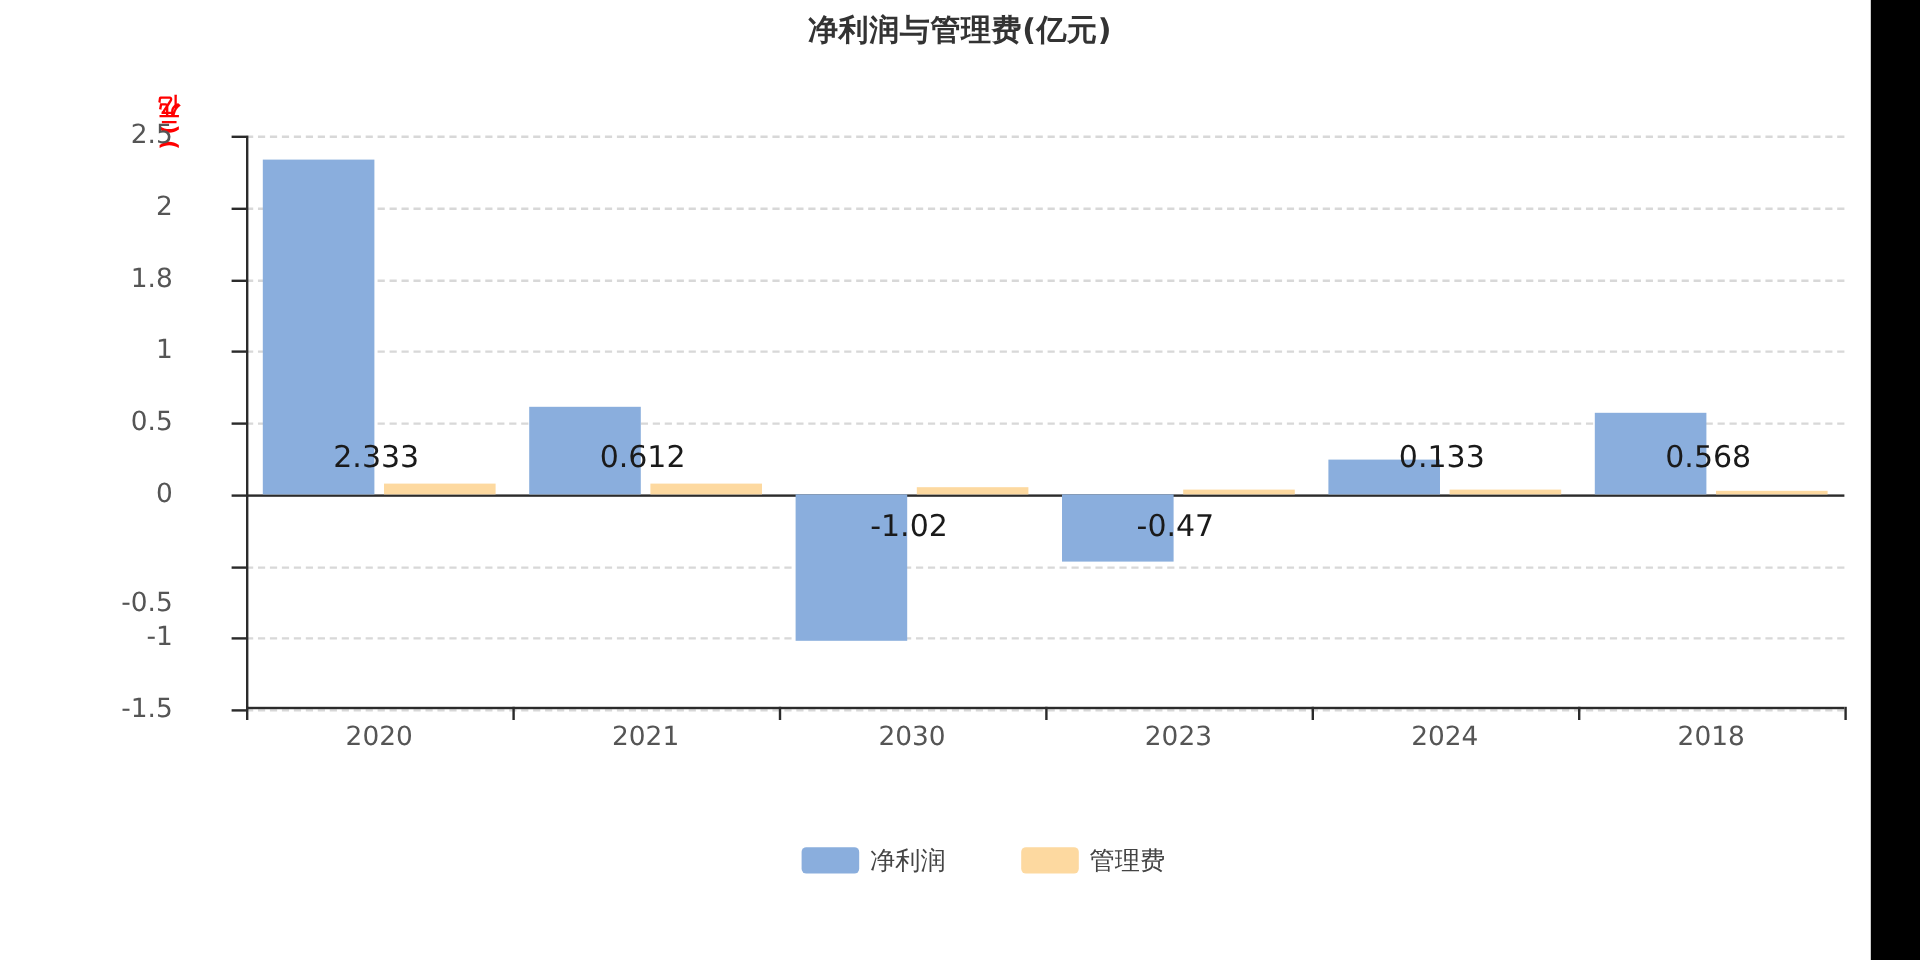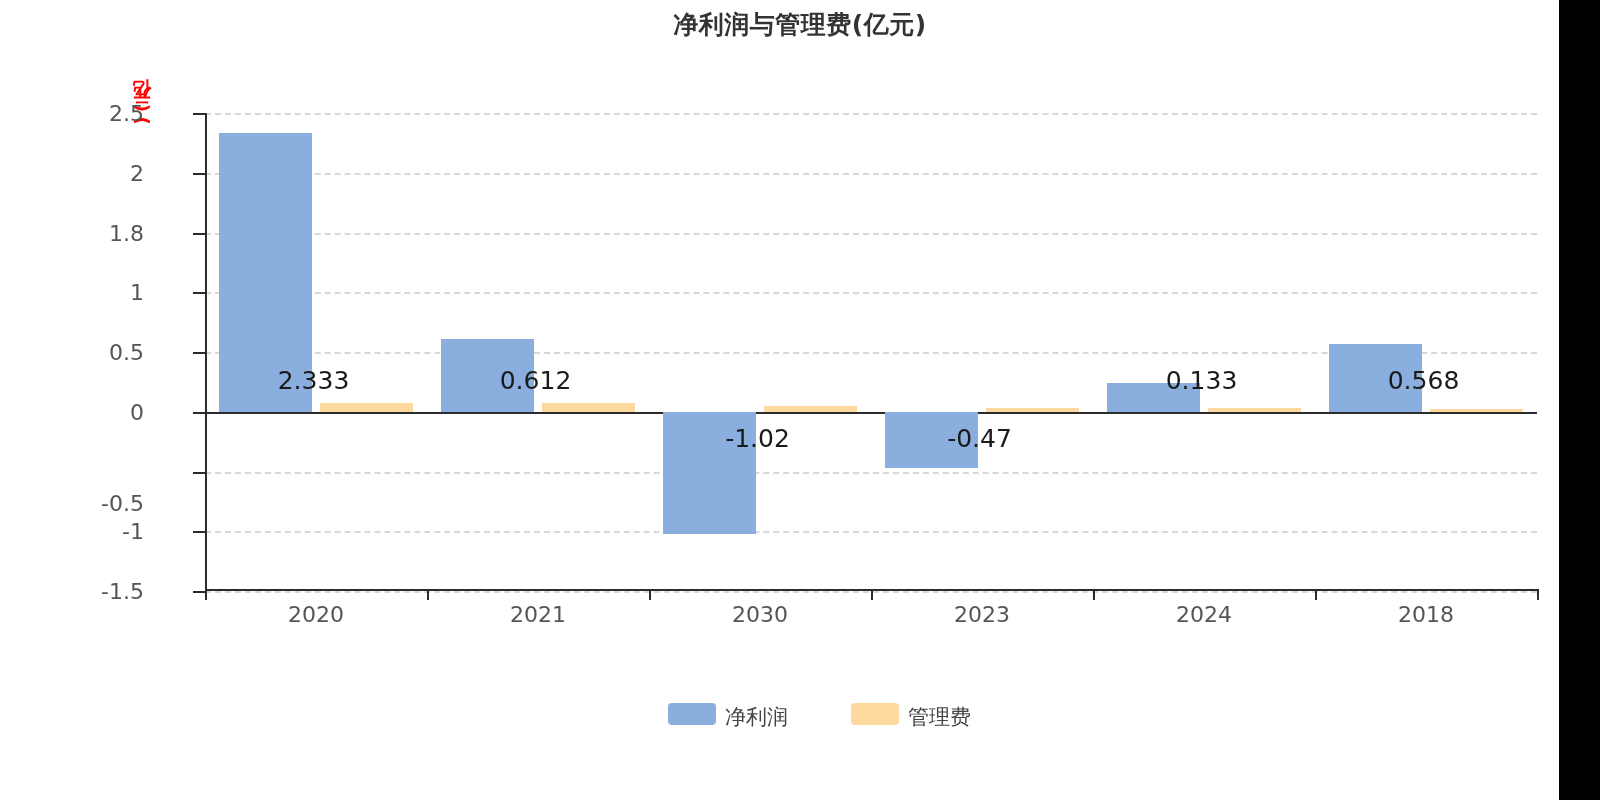--- a/index.html
+++ b/index.html
@@ -152,20 +152,21 @@
     left: 0;
     top: 703px;
     width: 1600px;
     display: flex;
     justify-content: center;
     align-items: center;
     gap: 24px;
   }
   .legend-item {
     display: flex;
+    align-items: center;
     gap: 9px;
     padding-left: 39px;
   }
   .legend-swatch {
     width: 48px;
     height: 22px;
     border-radius: 4px;
   }
   .legend-swatch.net { background: #8aaedd; }
   .legend-swatch.admin { background: #fdd9a0; }

